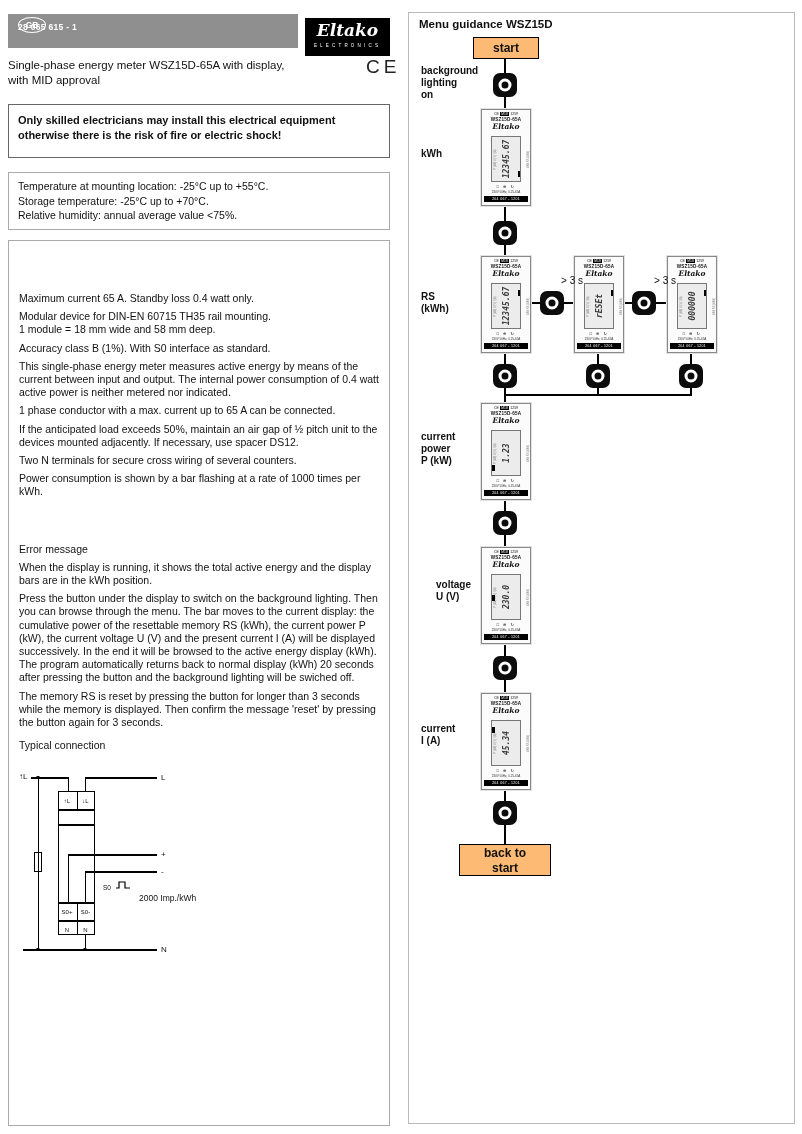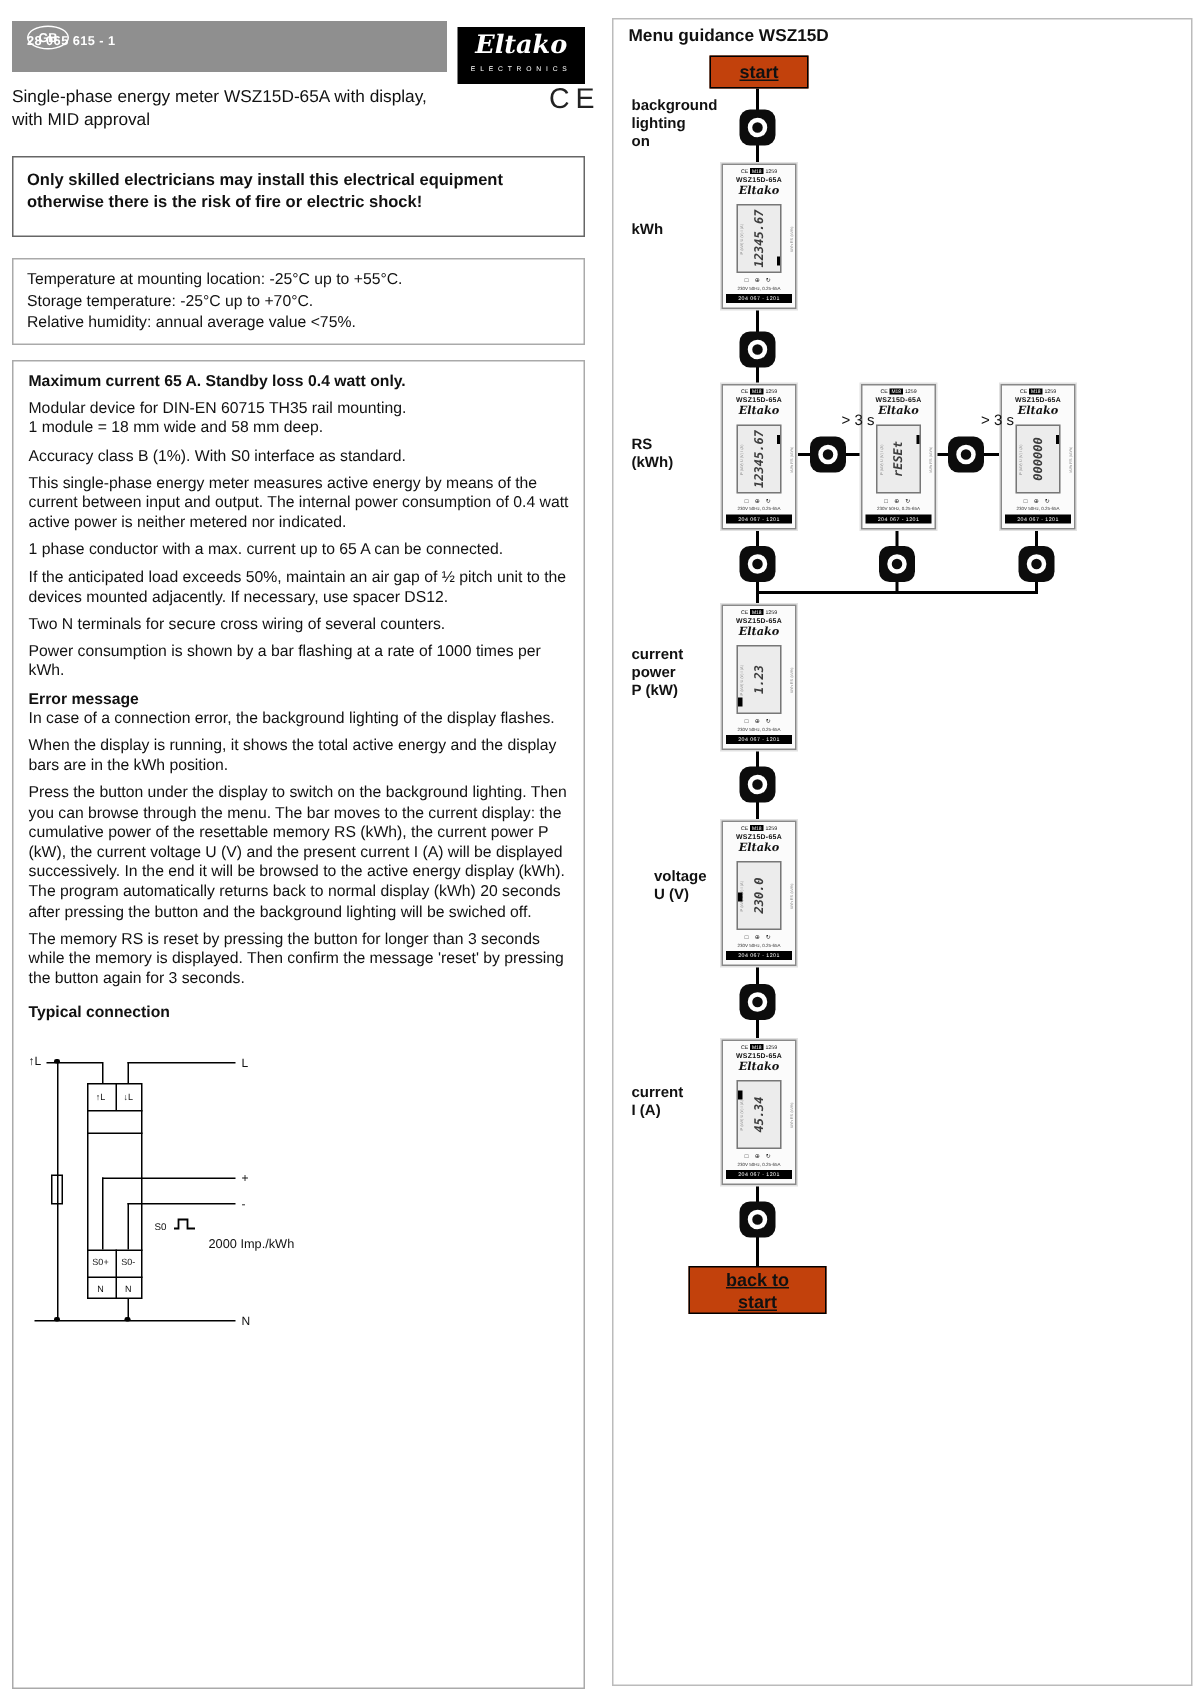--- a/index.html
+++ b/index.html
@@ -17,41 +17,41 @@
   .page-title{position:absolute;left:8px;top:58px;width:320px;font-size:11.5px;line-height:15px;}
   .ce-mark{position:absolute;left:366px;top:56px;font-size:19px;letter-spacing:4px;color:#222;}
 
   
   .warn-box{position:absolute;left:8px;top:104px;width:382px;height:54px;border:1px solid #666;box-sizing:border-box;
             font-size:11px;font-weight:bold;line-height:14.5px;padding:8px 9px;}
   .cond-box{position:absolute;left:8px;top:172px;width:382px;height:58px;border:1px solid #aaa;box-sizing:border-box;
             font-size:10.5px;line-height:14.5px;padding:6px 9px;}
   .main-box{position:absolute;left:8px;top:240px;width:382px;height:886px;border:1px solid #aaa;box-sizing:border-box;
             font-size:10.5px;line-height:13.2px;padding:7px 10px;}
-  .main-box .b{font-weight:bold;}
+  .main-box .b{font-weight:normal;margin-top:44px;}
   .para{margin-top:5px;}
   .tight{margin-top:0;}
-  .h-typ{margin-top:10px;font-weight:bold;}
+  .h-typ{margin-top:10px;font-weight:normal;}
 
   
   .wires{position:relative;height:200px;margin-top:8px;font-size:7px;}
   .w{position:absolute;background:#000;}
   .wh{height:1.2px;} .wv{width:1.2px;}
   .wdot{position:absolute;width:3.5px;height:3.5px;background:#000;border-radius:50%;}
   .dev-box{position:absolute;left:39px;top:31px;width:37px;height:144px;border:1.5px solid #000;box-sizing:border-box;background:transparent;}
   .t-lbl{position:absolute;font-size:6px;width:18px;text-align:center;}
   .o-lbl{position:absolute;font-size:8px;}
   .s0-lbl{position:absolute;font-size:6.5px;}
   .pulse-cap{position:absolute;font-size:8.5px;margin-left:36px;}
 
   
   .panel{position:absolute;left:408px;top:12px;width:387px;height:1112px;border:1px solid #bbb;box-sizing:border-box;}
   .panel-title{position:absolute;left:10px;top:5px;font-size:11.5px;font-weight:bold;}
-  .fc-box{position:absolute;background:#c2410c;border:1.6px solid #000;box-sizing:border-box;z-index:3;
-          font-size:12px;font-weight:bold;text-align:center;text-decoration:underline;}
+  .fc-box{position:absolute;background:#fdba74;border:1.6px solid #000;box-sizing:border-box;z-index:3;
+          font-size:12px;font-weight:bold;text-align:center;}
   .start-box{left:64px;top:24px;width:66px;height:22px;line-height:20px;}
   .back-box{left:50px;top:831px;width:92px;height:32px;line-height:15px;padding-top:1px;}
   .flabel{position:absolute;font-weight:bold;font-size:10px;line-height:12px;white-space:pre-line;}
   .hold{position:absolute;font-weight:normal;font-size:10px;width:50px;text-align:right;z-index:4;}
   .vl,.hl{position:absolute;background:#000;z-index:1;}
   .vl{width:2px;} .hl{height:2px;}
   .fbtn{position:absolute;width:24px;height:24px;background:#0c0c0c;border-radius:7px;z-index:3;}
   .fbtn::after{content:"";position:absolute;left:50%;top:50%;width:7px;height:7px;transform:translate(-50%,-50%);
                border:3.2px solid #fff;border-radius:50%;background:#0c0c0c;}
 
@@ -104,21 +104,20 @@
   <div class="b">Maximum current 65 A. Standby loss 0.4 watt only.</div>
   <div class="para">Modular device for DIN-EN 60715 TH35 rail mounting.</div>
   <div class="tight">1 module = 18 mm wide and 58 mm deep.</div>
   <div class="para">Accuracy class B (1%). With S0 interface as standard.</div>
   <div class="para">This single-phase energy meter measures active energy by means of the current between input and output. The internal power consumption of 0.4 watt active power is neither metered nor indicated.</div>
   <div class="para">1 phase conductor with a max. current up to 65 A can be connected.</div>
   <div class="para">If the anticipated load exceeds 50%, maintain an air gap of ½ pitch unit to the devices mounted adjacently. If necessary, use spacer DS12.</div>
   <div class="para">Two N terminals for secure cross wiring of several counters.</div>
   <div class="para">Power consumption is shown by a bar flashing at a rate of 1000 times per kWh.</div>
   <div class="para b">Error message</div>
-  <div class="tight">In case of a connection error, the background lighting of the display flashes.</div>
   <div class="para">When the display is running, it shows the total active energy and the display bars are in the kWh position.</div>
   <div class="para">Press the button under the display to switch on the background lighting. Then you can browse through the menu. The bar moves to the current display: the cumulative power of the resettable memory RS (kWh), the current power P (kW), the current voltage U (V) and the present current I (A) will be displayed successively. In the end it will be browsed to the active energy display (kWh). The program automatically returns back to normal display (kWh) 20 seconds after pressing the button and the background lighting will be swiched off.</div>
   <div class="para">The memory RS is reset by pressing the button for longer than 3 seconds while the memory is displayed. Then confirm the message 'reset' by pressing the button again for 3 seconds.</div>
   <div class="h-typ">Typical connection</div>
 
   <div class="wires">
     <div class="o-lbl" style="left:0;top:10px;">↑L</div>
     <div class="w wh" style="left:12px;top:17px;width:37px;"></div>
     <div class="w wv" style="left:49px;top:17px;height:14px;"></div>
     <div class="w wv" style="left:66px;top:17px;height:14px;"></div>

